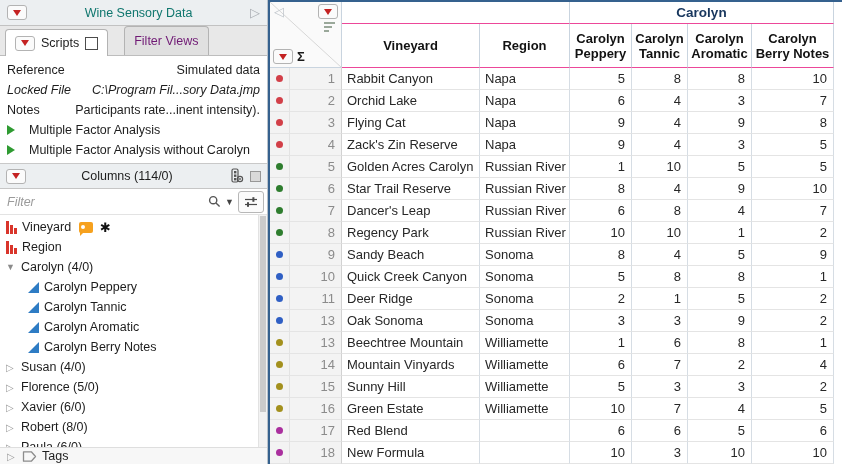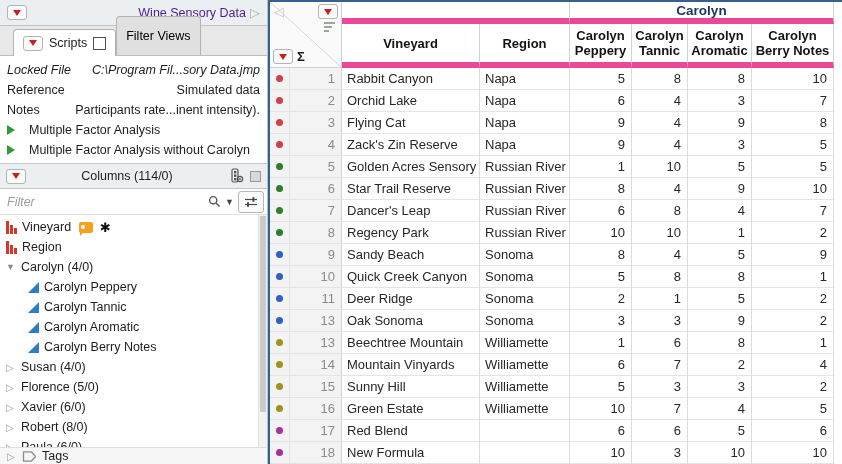--- a/index.html
+++ b/index.html
@@ -2,30 +2,30 @@
 <html><head>
 <meta charset="utf-8">
 <style>
   *{box-sizing:border-box;margin:0;padding:0;}
   html,body{width:842px;height:464px;overflow:hidden;}
   body{font-family:"Liberation Sans","DejaVu Sans",sans-serif;font-size:12.5px;color:#1d1d1d;background:#fff;display:flex;}
 
   
   .left-panel{width:268px;min-width:268px;height:464px;display:flex;flex-direction:column;background:#fff;border-right:1px solid #b9c2cb;}
   .panel-title{height:26px;background:#eceff1;border-bottom:1px solid #c2c2c2;display:flex;align-items:center;padding:0 7px;gap:4px;}
-  .panel-title .title-text{flex:1;text-align:right;color:#4c1d95;}
+  .panel-title .title-text{flex:1;text-align:center;color:#0f766e;}
   .collapse-tri{color:#a9adb2;font-size:13px;line-height:1;}
 
   .rt-btn{width:20px;height:15px;background:#fbfbfb;border:1px solid #b3b3b3;border-radius:3px;display:inline-flex;align-items:center;justify-content:center;flex:none;}
   .rt-btn i{display:block;width:0;height:0;border-left:4px solid transparent;border-right:4px solid transparent;border-top:6px solid #c42222;}
 
-  .tabs{height:30px;background:#e8e8e8;display:flex;align-items:flex-end;padding-left:13px;border-bottom:1px solid #bdbdbd;}
+  .tabs{height:30px;background:#e8e8e8;display:flex;align-items:flex-end;padding-left:5px;border-bottom:1px solid #bdbdbd;}
   .tab{display:flex;align-items:center;gap:6px;padding:0 9px;border:1px solid #b3b3b3;border-bottom:none;border-radius:4px 4px 0 0;}
   .tab.active{background:#fff;height:27px;margin-bottom:-1px;z-index:2;}
-  .tab.inactive{background:#e0e0e0;height:39px;color:#000000;margin-left:0;}
+  .tab.inactive{background:#e0e0e0;height:29px;color:#701a75;margin-left:16px;}
   .checkbox{width:13px;height:13px;border:1.5px solid #4c4c4c;background:#fff;flex:none;}
 
   .scripts-body{padding:4px 7px 3px;border-bottom:1px solid #c9c9c9;background:#fff;}
   .prop-row{height:20px;display:flex;justify-content:space-between;align-items:center;white-space:nowrap;overflow:hidden;}
   .prop-row.italic{font-style:italic;}
   .prop-label{margin-right:8px;}
   .script-row{height:20px;display:flex;align-items:center;gap:14px;white-space:nowrap;overflow:hidden;}
   .play-tri{width:0;height:0;border-top:5px solid transparent;border-bottom:5px solid transparent;border-left:8px solid #2f9b32;flex:none;}
 
   .cols-header{height:25px;background:#eceff1;border-bottom:1px solid #c6c6c6;display:flex;align-items:center;padding:0 6px;gap:5px;}
@@ -68,21 +68,21 @@
   .corner .c-tr{position:absolute;right:3px;top:2px;}
   .corner .sort-icon{position:absolute;right:6px;top:20px;display:flex;flex-direction:column;gap:2px;}
   .corner .sort-icon i{display:block;height:2px;background:#9aa89a;}
   .corner .sort-icon i:nth-child(1){width:11px;}
   .corner .sort-icon i:nth-child(2){width:8px;}
   .corner .sort-icon i:nth-child(3){width:5px;}
   .corner .c-bl{position:absolute;left:3px;bottom:3px;display:flex;align-items:center;gap:4px;}
   .corner .sigma{font-weight:600;color:#1a1a1a;font-size:13px;}
 
   .hrow{display:flex;margin-left:72px;background:#fff;}
-  .hcell{border-right:1px solid #c9d4df;border-bottom:6px solid #ec4899;background:#fff;display:flex;align-items:center;justify-content:center;text-align:center;font-weight:bold;color:#121212;line-height:15px;}
+  .hcell{border-right:1px solid #c9d4df;border-bottom:1px solid #ec4899;background:#fff;display:flex;align-items:center;justify-content:center;text-align:center;font-weight:bold;color:#121212;line-height:15px;}
   .ghead .hcell{height:22px;}
   .ghead .g-carolyn{color:#17365d;font-size:13.5px;}
   .chead .hcell{height:44px;padding:0 2px;}
 
   .trow{display:flex;background:#fff;height:22px;}
   .cell{border-right:1px solid #d6dde4;border-bottom:1px solid #e4e4e4;height:22px;display:flex;align-items:center;overflow:hidden;white-space:nowrap;background:#fff;}
   .c-state{width:20px;justify-content:center;background:#f3f3f3;border-right:1px solid #e3e3e3;}
   .c-num{width:52px;justify-content:flex-end;padding-right:6px;color:#8b8b8b;background:#f3f3f3;border-right:1px solid #d2d2d2;}
   .c-vy{width:138px;}
   .c-rg{width:90px;}
@@ -117,27 +117,27 @@
       <span>Scripts</span>
       <span class="checkbox"></span>
     </div>
     <div class="tab inactive">
       <span>Filter Views</span>
     </div>
   </div>
 
   <div class="scripts-body">
     <div id="props-host">
+        <div class="prop-row">
+          <span class="prop-label">Reference</span>
+          <span class="prop-value">Simulated data</span>
+        </div>
         <div class="prop-row italic">
           <span class="prop-label">Locked File</span>
           <span class="prop-value">C:\Program Fil...sory Data.jmp</span>
-        </div>
-        <div class="prop-row">
-          <span class="prop-label">Reference</span>
-          <span class="prop-value">Simulated data</span>
         </div>
         <div class="prop-row">
           <span class="prop-label">Notes</span>
           <span class="prop-value">Participants rate...inent intensity).</span>
         </div>
       </div>
     <div id="scripts-host">
         <div class="script-row">
           <span class="play-tri"></span>
           <span>Multiple Factor Analysis</span>
@@ -341,21 +341,21 @@
         <div class="cell num c-n1">9</div>
         <div class="cell num c-n2">4</div>
         <div class="cell num c-n3">3</div>
         <div class="cell num c-n4">5</div>
       </div>
       <div class="trow">
         <div class="cell c-state">
           <span class="dot" style="background: rgb(46, 125, 46);"></span>
         </div>
         <div class="cell c-num">5</div>
-        <div class="cell txt c-vy">Golden Acres Sensory</div>
+        <div class="cell txt c-vy">Golden Acres Carolyn</div>
         <div class="cell txt c-rg">Russian River</div>
         <div class="cell num c-n1">1</div>
         <div class="cell num c-n2">10</div>
         <div class="cell num c-n3">5</div>
         <div class="cell num c-n4">5</div>
       </div>
       <div class="trow">
         <div class="cell c-state">
           <span class="dot" style="background: rgb(46, 125, 46);"></span>
         </div>

